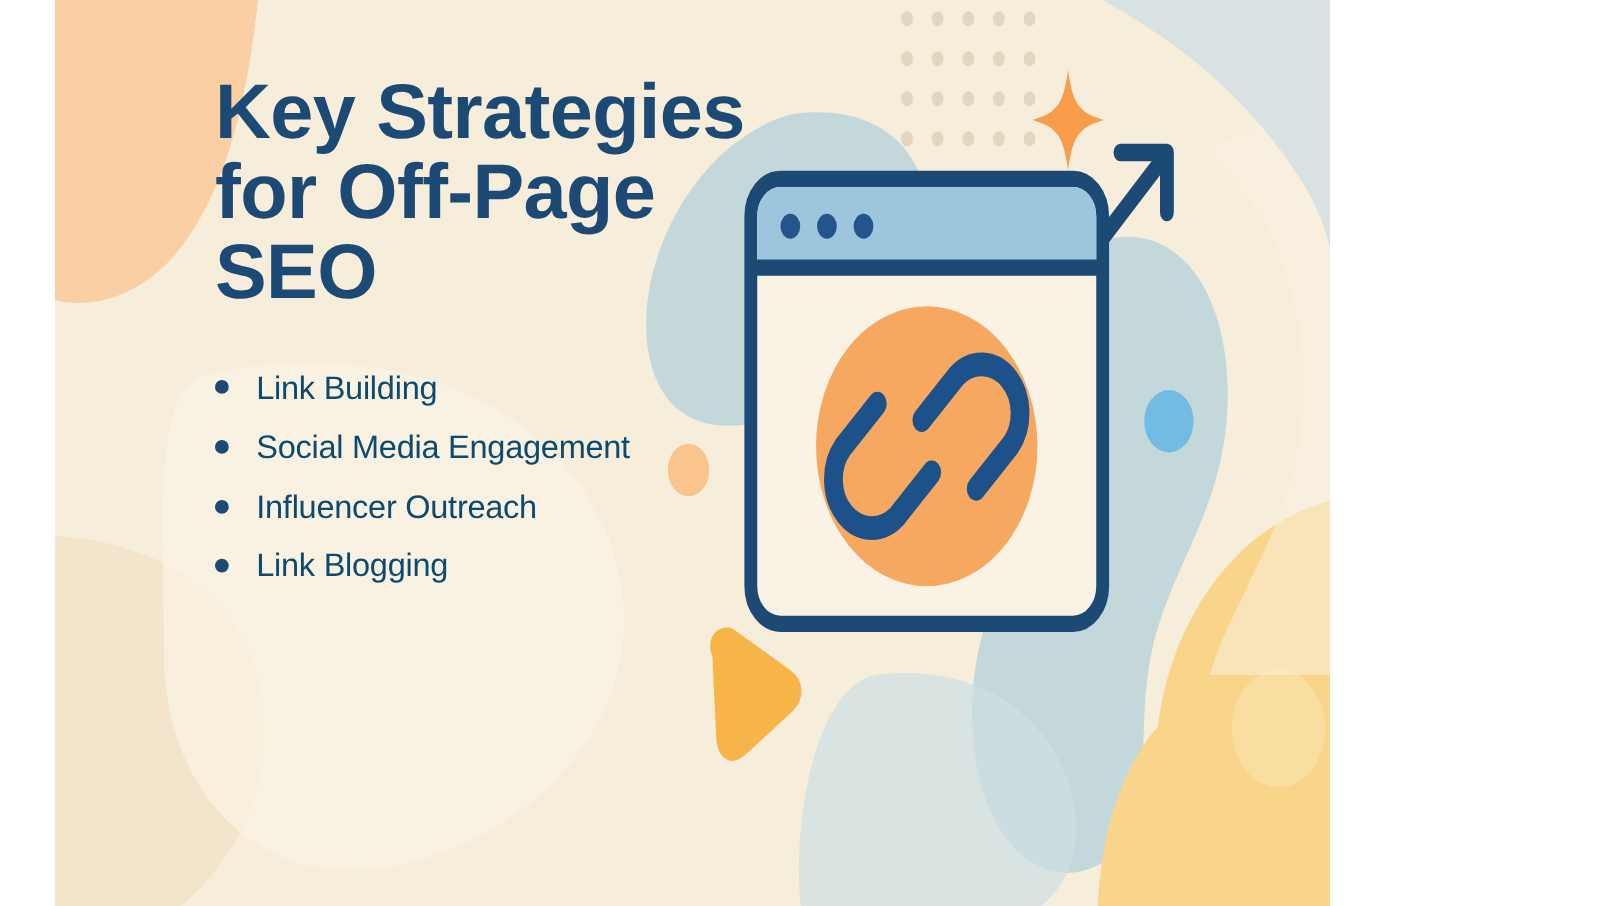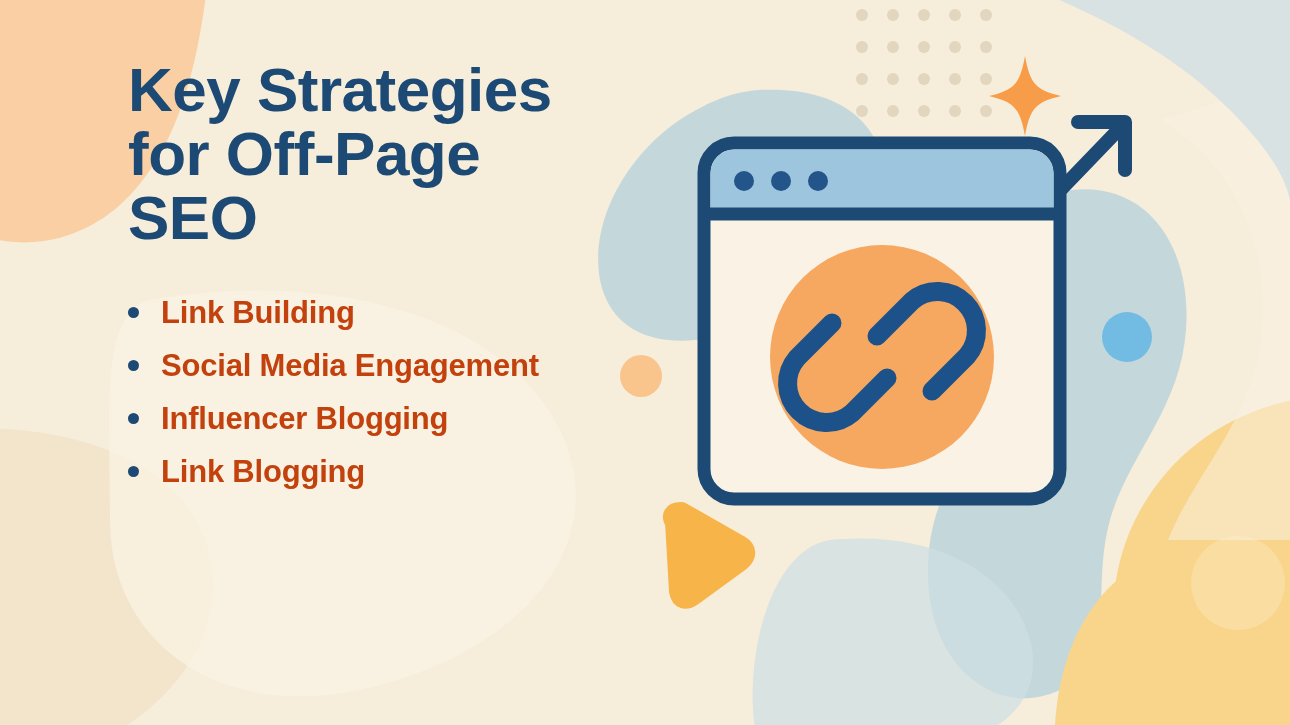--- a/index.html
+++ b/index.html
@@ -2,25 +2,26 @@
 <html><head>
 <meta charset="utf-8">
 <style>
   html, body {
     margin: 0;
     padding: 0;
     background: #ffffff;
   }
   #canvas {
     position: relative;
-    width: 1290px;
+    width: 1020px;
     height: 725px;
     overflow: hidden;
     background: #F7EDDB;
     font-family: "Liberation Sans", "DejaVu Sans", sans-serif;
+    margin-left: 44px;
   }
   .layer {
     position: absolute;
     inset: 0;
     width: 100%;
     height: 100%;
   }
   #bg-svg, #art-svg { pointer-events: none; }
 
   
@@ -52,24 +53,24 @@
   }
   .bullet-dot {
     flex: 0 0 auto;
     width: 11px;
     height: 11px;
     border-radius: 50%;
     background: #1C4A74;
     margin-right: 22px;
   }
   .bullet-label {
-    font-size: 31px;
+    font-size: 26px;
     line-height: 1.1;
-    font-weight: 700;
-    color: #c2410c;
+    font-weight: 400;
+    color: #0c4a6e;
     letter-spacing: -0.2px;
   }
 </style>
 </head>
 <body>
 
 <div id="canvas">
 
   <svg class="layer" id="bg-svg" viewBox="0 0 1290 725" preserveAspectRatio="none">
 
@@ -167,21 +168,21 @@
       <li class="bullet-item">
         <span class="bullet-dot"></span>
         <span class="bullet-label">Link Building</span>
       </li>
       <li class="bullet-item">
         <span class="bullet-dot"></span>
         <span class="bullet-label">Social Media Engagement</span>
       </li>
       <li class="bullet-item">
         <span class="bullet-dot"></span>
-        <span class="bullet-label">Influencer Blogging</span>
+        <span class="bullet-label">Influencer Outreach</span>
       </li>
       <li class="bullet-item">
         <span class="bullet-dot"></span>
         <span class="bullet-label">Link Blogging</span>
       </li>
     </ul>
   </div>
 
 </div>
 

